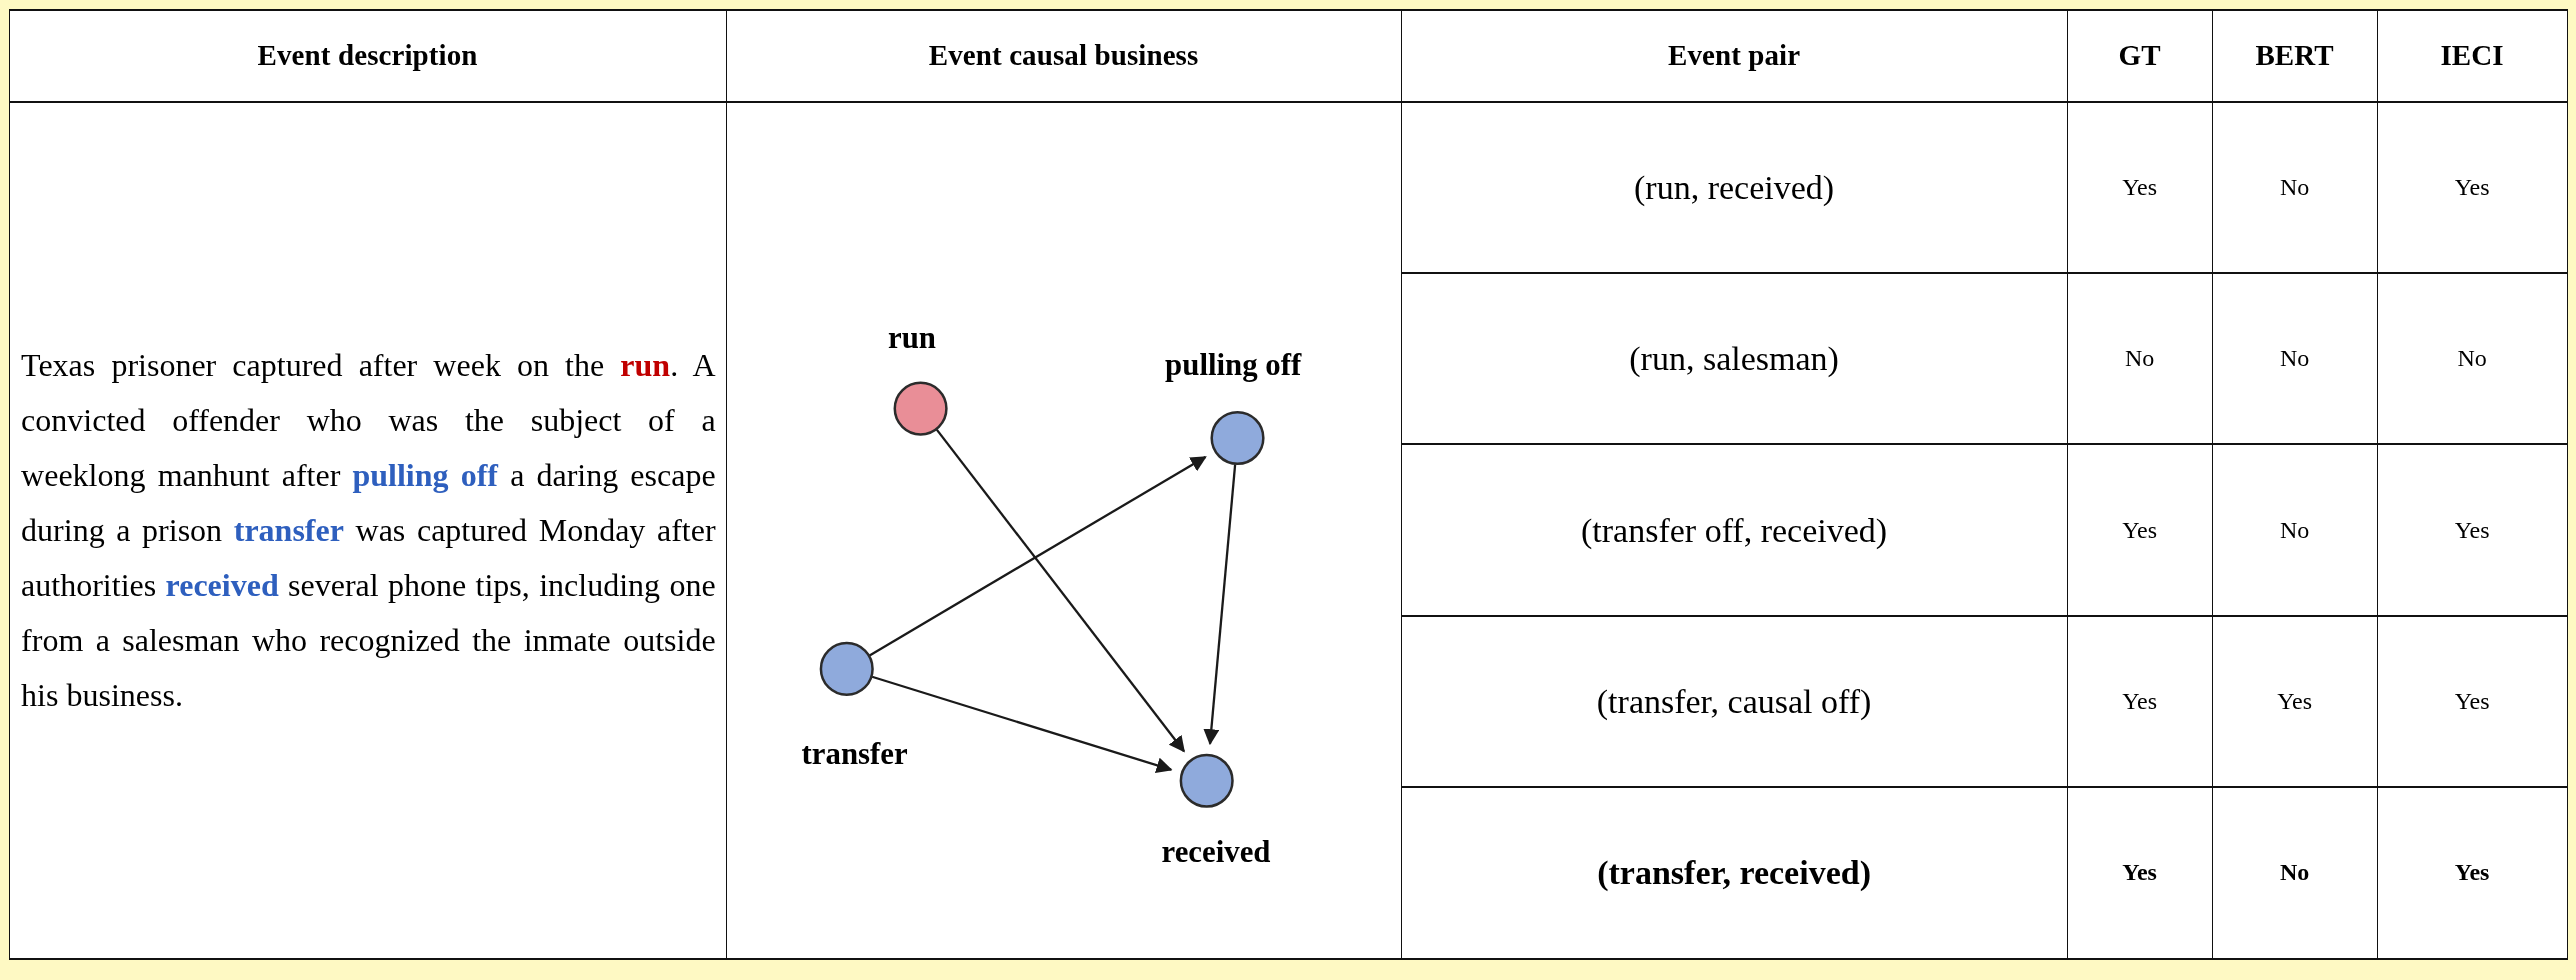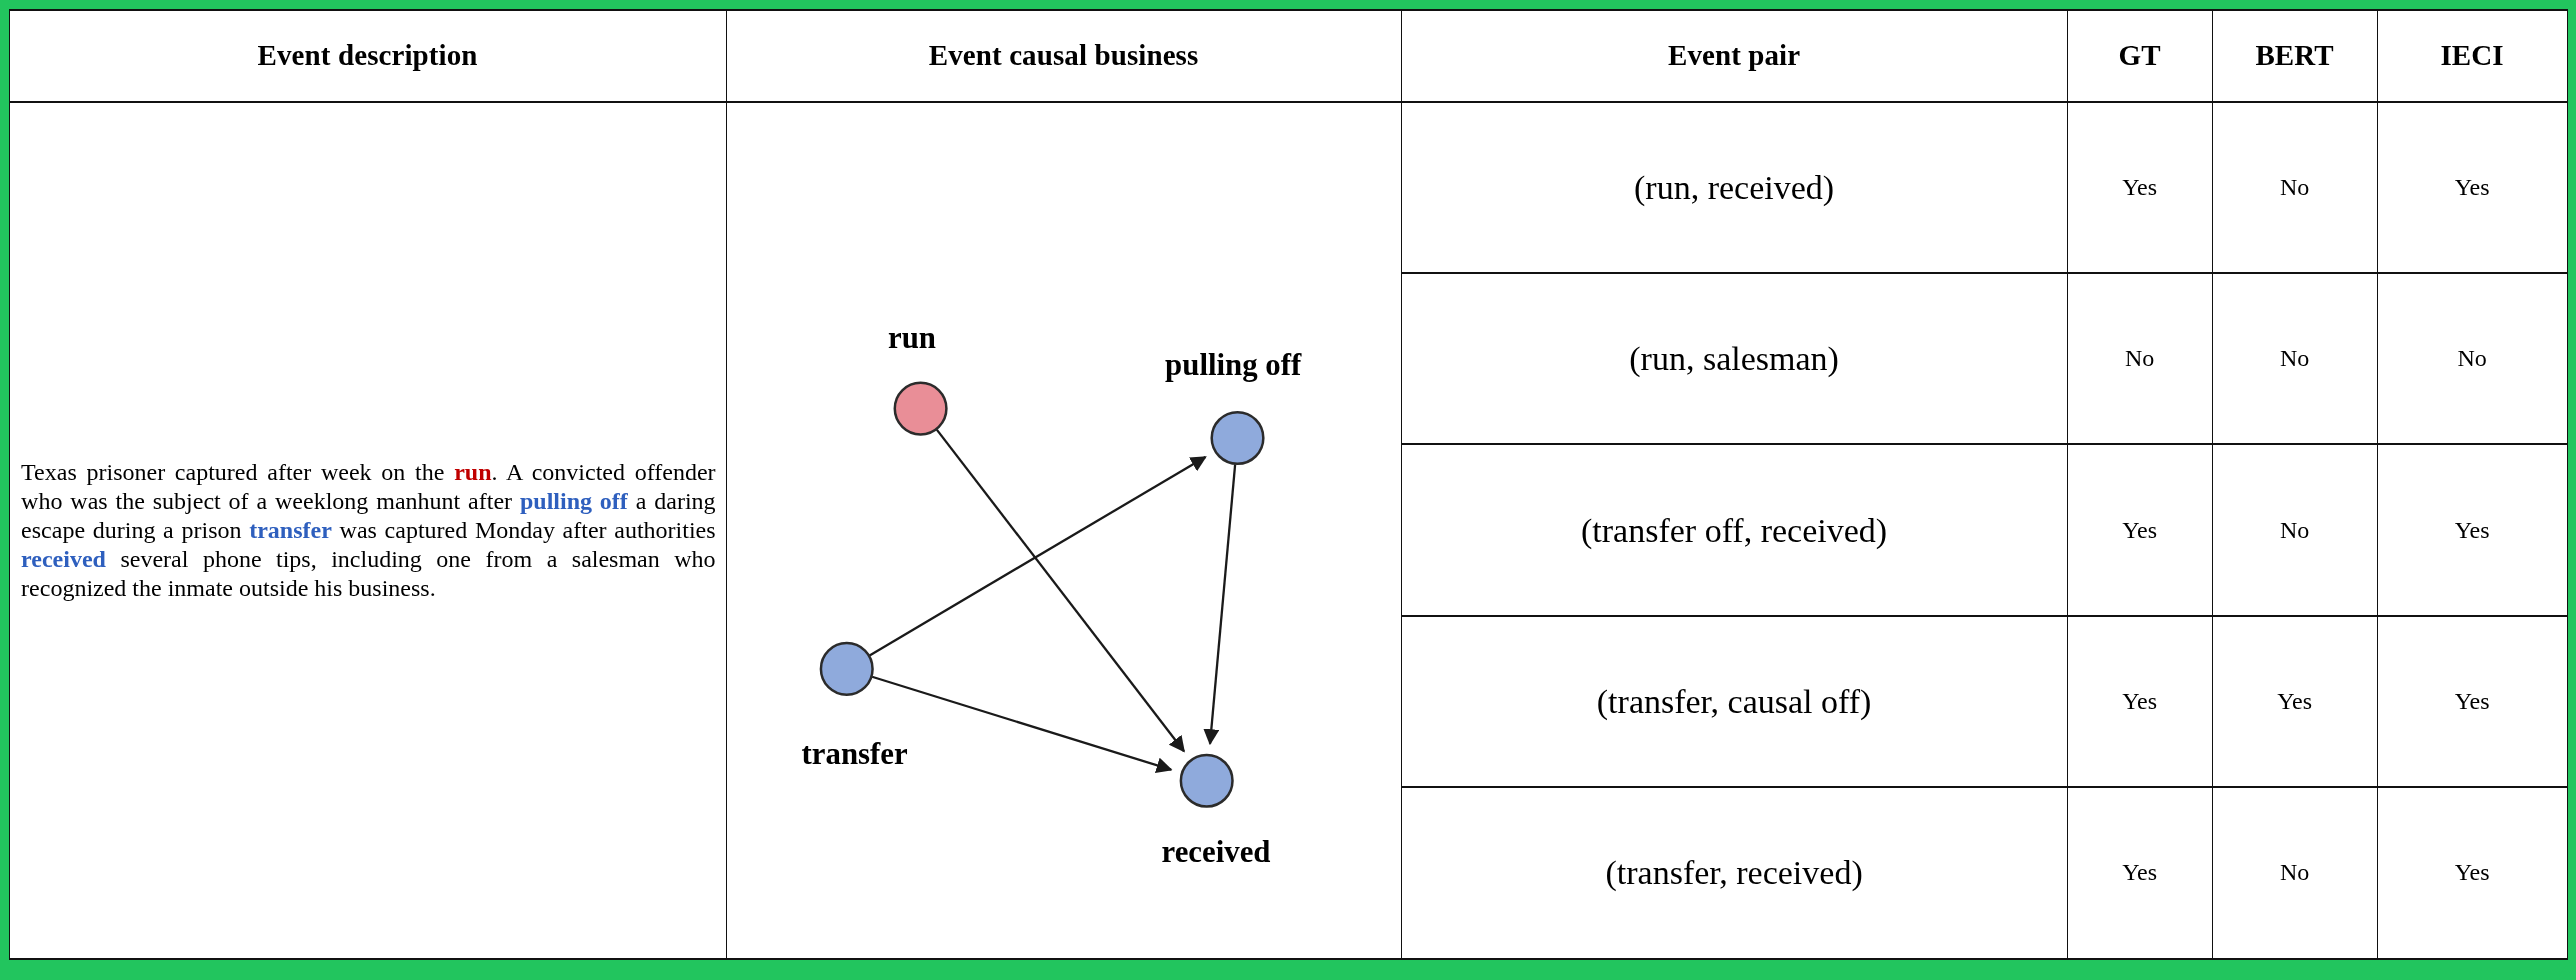--- a/index.html
+++ b/index.html
@@ -2,21 +2,21 @@
 <html style="font-size:11.5px"><head>
 <meta charset="utf-8">
 <style>
   html,body{margin:0;padding:0;background:#ffffff;}
   body{
     width:2576px;height:981px;
     font-family:"Liberation Serif","DejaVu Serif",serif;
     color:#000000;
     -webkit-font-smoothing:antialiased;
   }
-  .sheet{position:relative;width:2576px;height:981px;background:#22c55e;overflow:hidden;}
+  .sheet{position:relative;width:2576px;height:981px;background:#fef9c3;overflow:hidden;}
 
   
   .tbl{
     position:absolute;left:8.6px;top:8.6px;
     width:2559px;height:948px;
     border-collapse:collapse;
     table-layout:fixed;
   }
   .tbl td,.tbl th{
     border:1.4px solid #111;
@@ -30,41 +30,41 @@
     border-bottom:2.9px solid #111;
     font-weight:bold;
     font-size:29px;
     height:90px;
     letter-spacing:0.1px;
   }
   .tbl tr.datarow td{
     border-top:2.2px solid #111;
     border-bottom:2.2px solid #111;
   }
-  .tbl tr.last td{border-bottom:2.9px solid #111;}
+  .tbl tr.last td{border-bottom:2.9px solid #111;font-weight:bold;}
 
   
   .c-desc{width:717px;}
   .c-graph{width:675px;}
   .c-pair{width:666px;}
   .c-gt{width:145px;}
   .c-bert{width:165px;}
   .c-ieci{width:190px;}
 
   
   .desc-cell{
     vertical-align:middle;
     padding:0 !important;
     position:relative;
   }
   .desc-body{
     text-align:justify;
     text-align-last:left;
-    font-size:24px;
-    line-height:29px;
+    font-size:32px;
+    line-height:55px;
     padding:0 10px 0 11.5px;
     hyphens:none;
     word-spacing:0px;
   }
   .ev-red{color:#C00000;font-weight:bold;}
   .ev-blue{color:#2E5FBE;font-weight:bold;}
 
   
   .graph-cell{padding:0 !important;position:relative;}
   .graph-wrap{position:relative;width:100%;height:855px;}

